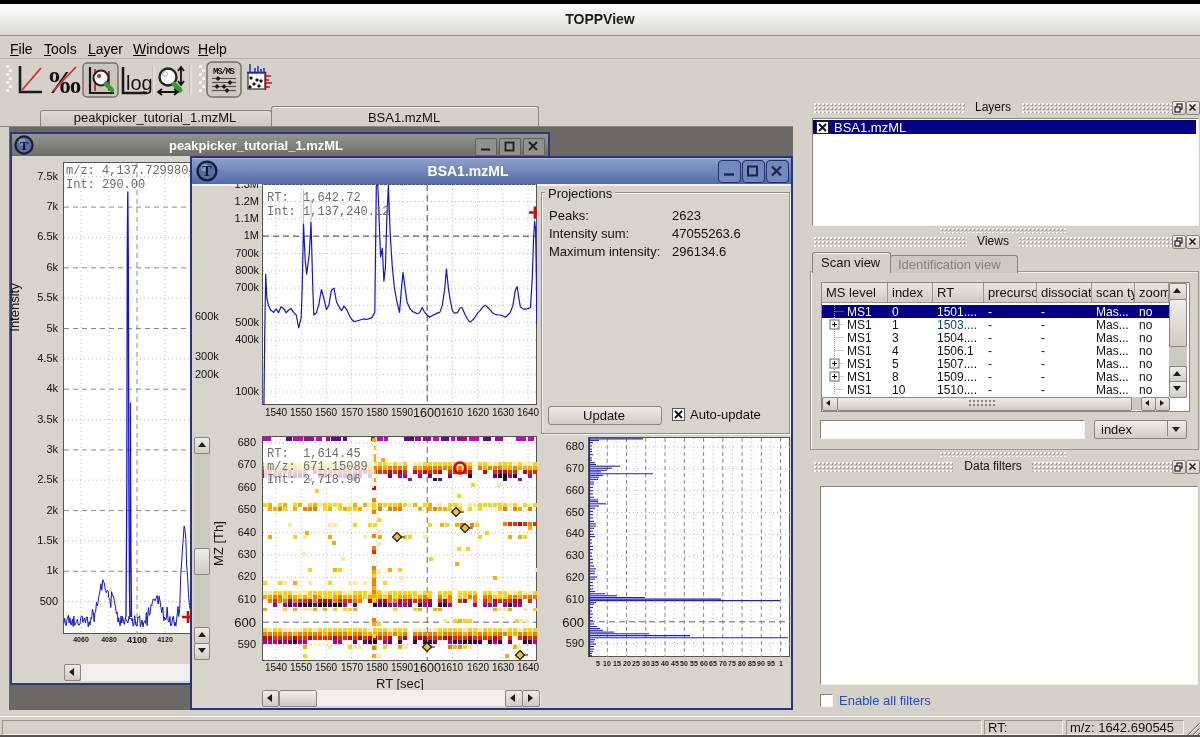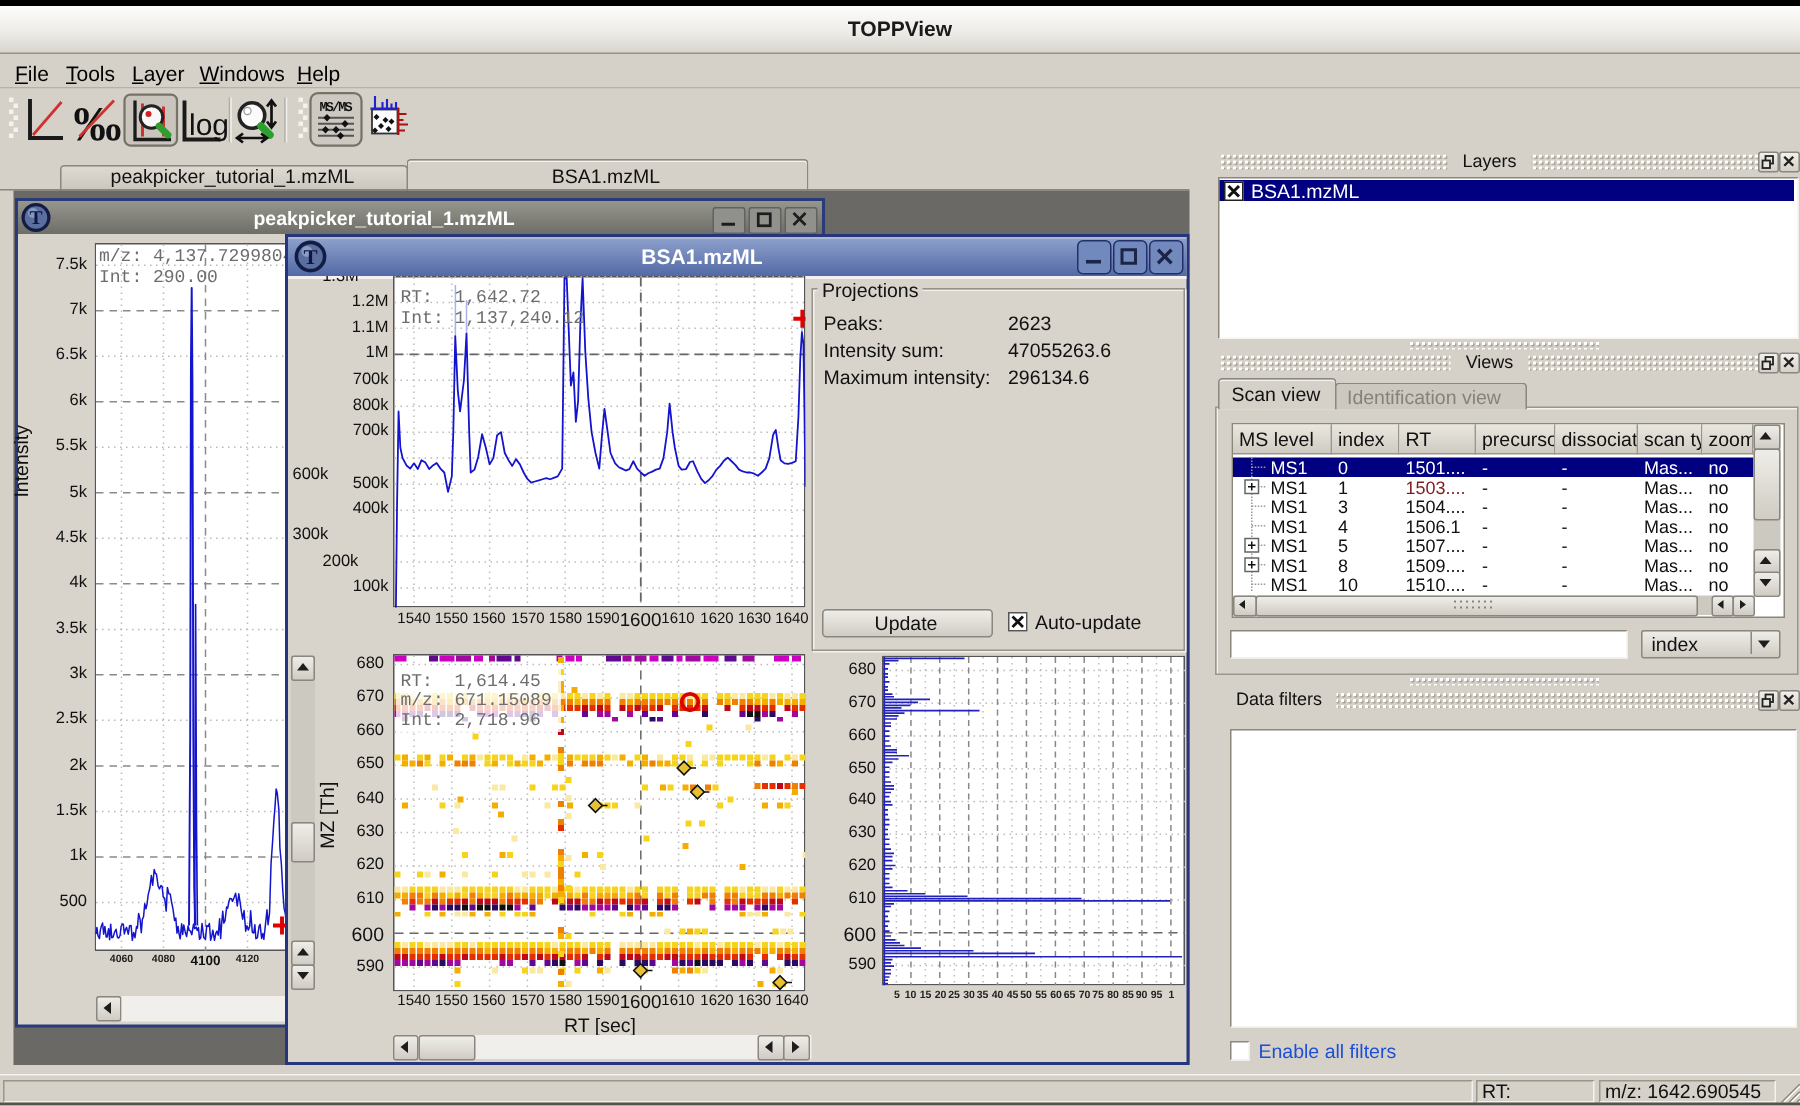--- a/index.html
+++ b/index.html
@@ -1247,33 +1247,33 @@
     <line x1="1" y1="204.9" x2="6.0" y2="204.9" stroke="#2222bb" stroke-width="1.1"></line>
     <line x1="1" y1="207.1" x2="8.0" y2="207.1" stroke="#2222bb" stroke-width="1.1"></line>
     <line x1="1" y1="209.5" x2="6.0" y2="209.5" stroke="#2222bb" stroke-width="1.1"></line>
     <line x1="1" y1="212.1" x2="6.0" y2="212.1" stroke="#2222bb" stroke-width="1.1"></line>
     <line x1="1" y1="214.3" x2="5.0" y2="214.3" stroke="#2222bb" stroke-width="1.1"></line>
     <line x1="1" y1="216.5" x2="4.0" y2="216.5" stroke="#2222bb" stroke-width="1.1"></line>
     <line x1="1" y1="218.7" x2="4.0" y2="218.7" stroke="#2222bb" stroke-width="1.1"></line>
     <line x1="1.5" y1="1" x2="1.5" y2="220" stroke="#2222bb" stroke-width="1.2"></line>
   </svg>
 <div class="abs" style="left:195px;top:184px;width:64px;height:10px;overflow:hidden">
-    <div class="tx" style="left:0;top:-6px;width:64px;text-align:center;font-size:11px;color:#111">1.3M</div>
+    <div class="tx" style="left:0;top:-6px;width:64px;text-align:right;font-size:11px;color:#111">1.3M</div>
   </div>
 <div class="tx" style="left:195px;top:195px;width:64px;text-align:right;font-size:11px;color:#111">1.2M</div>
 <div class="tx" style="left:195px;top:212px;width:64px;text-align:right;font-size:11px;color:#111">1.1M</div>
 <div class="tx" style="left:195px;top:229px;width:64px;text-align:right;font-size:11px;color:#111">1M</div>
 <div class="tx" style="left:195px;top:247px;width:64px;text-align:right;font-size:11px;color:#111">700k</div>
 <div class="tx" style="left:195px;top:264px;width:64px;text-align:right;font-size:11px;color:#111">800k</div>
 <div class="tx" style="left:195px;top:281px;width:64px;text-align:right;font-size:11px;color:#111">700k</div>
 <div class="tx" style="left:195px;top:310px;width:64px;text-align:left;font-size:11px;color:#111">600k</div>
 <div class="tx" style="left:195px;top:316px;width:64px;text-align:right;font-size:11px;color:#111">500k</div>
 <div class="tx" style="left:195px;top:333px;width:64px;text-align:right;font-size:11px;color:#111">400k</div>
 <div class="tx" style="left:195px;top:350px;width:64px;font-size:11px;color:#111">300k</div>
-<div class="tx" style="left:195px;top:368px;width:64px;text-align:center;font-size:11px;color:#111">200k</div>
+<div class="tx" style="left:195px;top:368px;width:64px;text-align:left;font-size:11px;color:#111">200k</div>
 <div class="tx" style="left:195px;top:385px;width:64px;text-align:right;font-size:11px;color:#111">100k</div>
 <div class="tx" style="left:200px;top:436px;width:56px;text-align:right;font-size:11px;color:#111">680</div>
 <div class="tx" style="left:200px;top:458px;width:56px;text-align:right;font-size:11px;color:#111">670</div>
 <div class="tx" style="left:200px;top:481px;width:56px;text-align:right;font-size:11px;color:#111">660</div>
 <div class="tx" style="left:200px;top:503px;width:56px;text-align:right;font-size:11px;color:#111">650</div>
 <div class="tx" style="left:200px;top:526px;width:56px;text-align:right;font-size:11px;color:#111">640</div>
 <div class="tx" style="left:200px;top:548px;width:56px;text-align:right;font-size:11px;color:#111">630</div>
 <div class="tx" style="left:200px;top:570px;width:56px;text-align:right;font-size:11px;color:#111">620</div>
 <div class="tx" style="left:200px;top:593px;width:56px;text-align:right;font-size:11px;color:#111">610</div>
 <div class="tx" style="left:200px;top:615px;width:56px;text-align:right;font-size:13px;color:#111">600</div>
@@ -1408,21 +1408,21 @@
 <div class="abs" style="left:822px;top:305px;width:347px;height:13px;background:#000080"></div>
 <div class="tx" style="left:847px;top:305px;font-size:12px;color:#fff">MS1</div>
 <div class="tx" style="left:892px;top:305px;font-size:12px;color:#fff">0</div>
 <div class="tx" style="left:937px;top:305px;font-size:12px;color:#fff">1501....</div>
 <div class="tx" style="left:988px;top:305px;font-size:12px;color:#fff">-</div>
 <div class="tx" style="left:1041px;top:305px;font-size:12px;color:#fff">-</div>
 <div class="tx" style="left:1096px;top:305px;font-size:12px;color:#fff">Mas...</div>
 <div class="tx" style="left:1139px;top:305px;font-size:12px;color:#fff">no</div>
 <div class="tx" style="left:847px;top:318px;font-size:12px;color:#111">MS1</div>
 <div class="tx" style="left:892px;top:318px;font-size:12px;color:#111">1</div>
-<div class="tx" style="left:937px;top:318px;font-size:12px;color:#7f1d1d">1503....</div>
+<div class="tx" style="left:937px;top:318px;font-size:12px;color:#0c4a6e">1503....</div>
 <div class="tx" style="left:988px;top:318px;font-size:12px;color:#111">-</div>
 <div class="tx" style="left:1041px;top:318px;font-size:12px;color:#111">-</div>
 <div class="tx" style="left:1096px;top:318px;font-size:12px;color:#111">Mas...</div>
 <div class="tx" style="left:1139px;top:318px;font-size:12px;color:#111">no</div>
 <div class="tx" style="left:847px;top:331px;font-size:12px;color:#111">MS1</div>
 <div class="tx" style="left:892px;top:331px;font-size:12px;color:#111">3</div>
 <div class="tx" style="left:937px;top:331px;font-size:12px;color:#111">1504....</div>
 <div class="tx" style="left:988px;top:331px;font-size:12px;color:#111">-</div>
 <div class="tx" style="left:1041px;top:331px;font-size:12px;color:#111">-</div>
 <div class="tx" style="left:1096px;top:331px;font-size:12px;color:#111">Mas...</div>
@@ -1489,21 +1489,21 @@
 <div class="abs btn3" style="left:1155px;top:397px;width:13px;height:12px"></div>
 <div class="arrow" style="left:1160px;top:400px;border-top:3.5px solid transparent;border-bottom:3.5px solid transparent;border-left:4.5px solid #1d1d1d"></div>
 <div class="abs sunken" style="left:820px;top:420px;width:263px;height:17px;background:#fff"></div>
 <div class="abs btn3" style="left:1094px;top:420px;width:91px;height:17px"></div>
 <div class="tx" style="left:1101px;top:422px;font-size:13px;color:#111">index</div>
 <div class="abs" style="left:1167px;top:421px;width:1px;height:15px;background:#8a8680"></div>
 <div class="arrow" style="left:1172px;top:427px;border-left:4px solid transparent;border-right:4px solid transparent;border-top:5px solid #1d1d1d"></div>
 <div class="abs dots" style="left:940px;top:452px;width:126px;height:5px"></div>
 
 <div class="abs dots" style="left:814px;top:462px;width:358px;height:10px"></div>
-<div class="tx" style="left:814px;top:459px;width:358px;font-size:12px;color:#111"><span style="background:#d5d1c9;padding:0 10px">Data filters</span></div>
+<div class="tx" style="left:814px;top:459px;width:358px;text-align:center;font-size:12px;color:#111"><span style="background:#d5d1c9;padding:0 10px">Data filters</span></div>
 <div class="abs dockbtn" style="left:1172px;top:460px"></div>
 <div class="abs dockbtn" style="left:1186px;top:460px"></div>
 <svg class="abs" style="left:1172px;top:460px" width="28" height="14">
  <rect x="5" y="3" width="5" height="5" fill="none" stroke="#222" stroke-width="1.2"></rect>
     <rect x="3" y="6" width="5" height="5" fill="#e8e6e0" stroke="#222" stroke-width="1.2"></rect>
  <path d="M17.5,3.5 l6,6 M23.5,3.5 l-6,6" stroke="#222" stroke-width="1.6"></path>
 </svg>
 <div class="abs sunken" style="left:820px;top:486px;width:376px;height:197px;background:#fff"></div>
 <div class="abs sunken" style="left:820px;top:694px;width:11px;height:11px;background:#fff"></div>
 <div class="tx" style="left:839px;top:693px;font-size:13px;color:#1d4ed8">Enable all filters</div>

